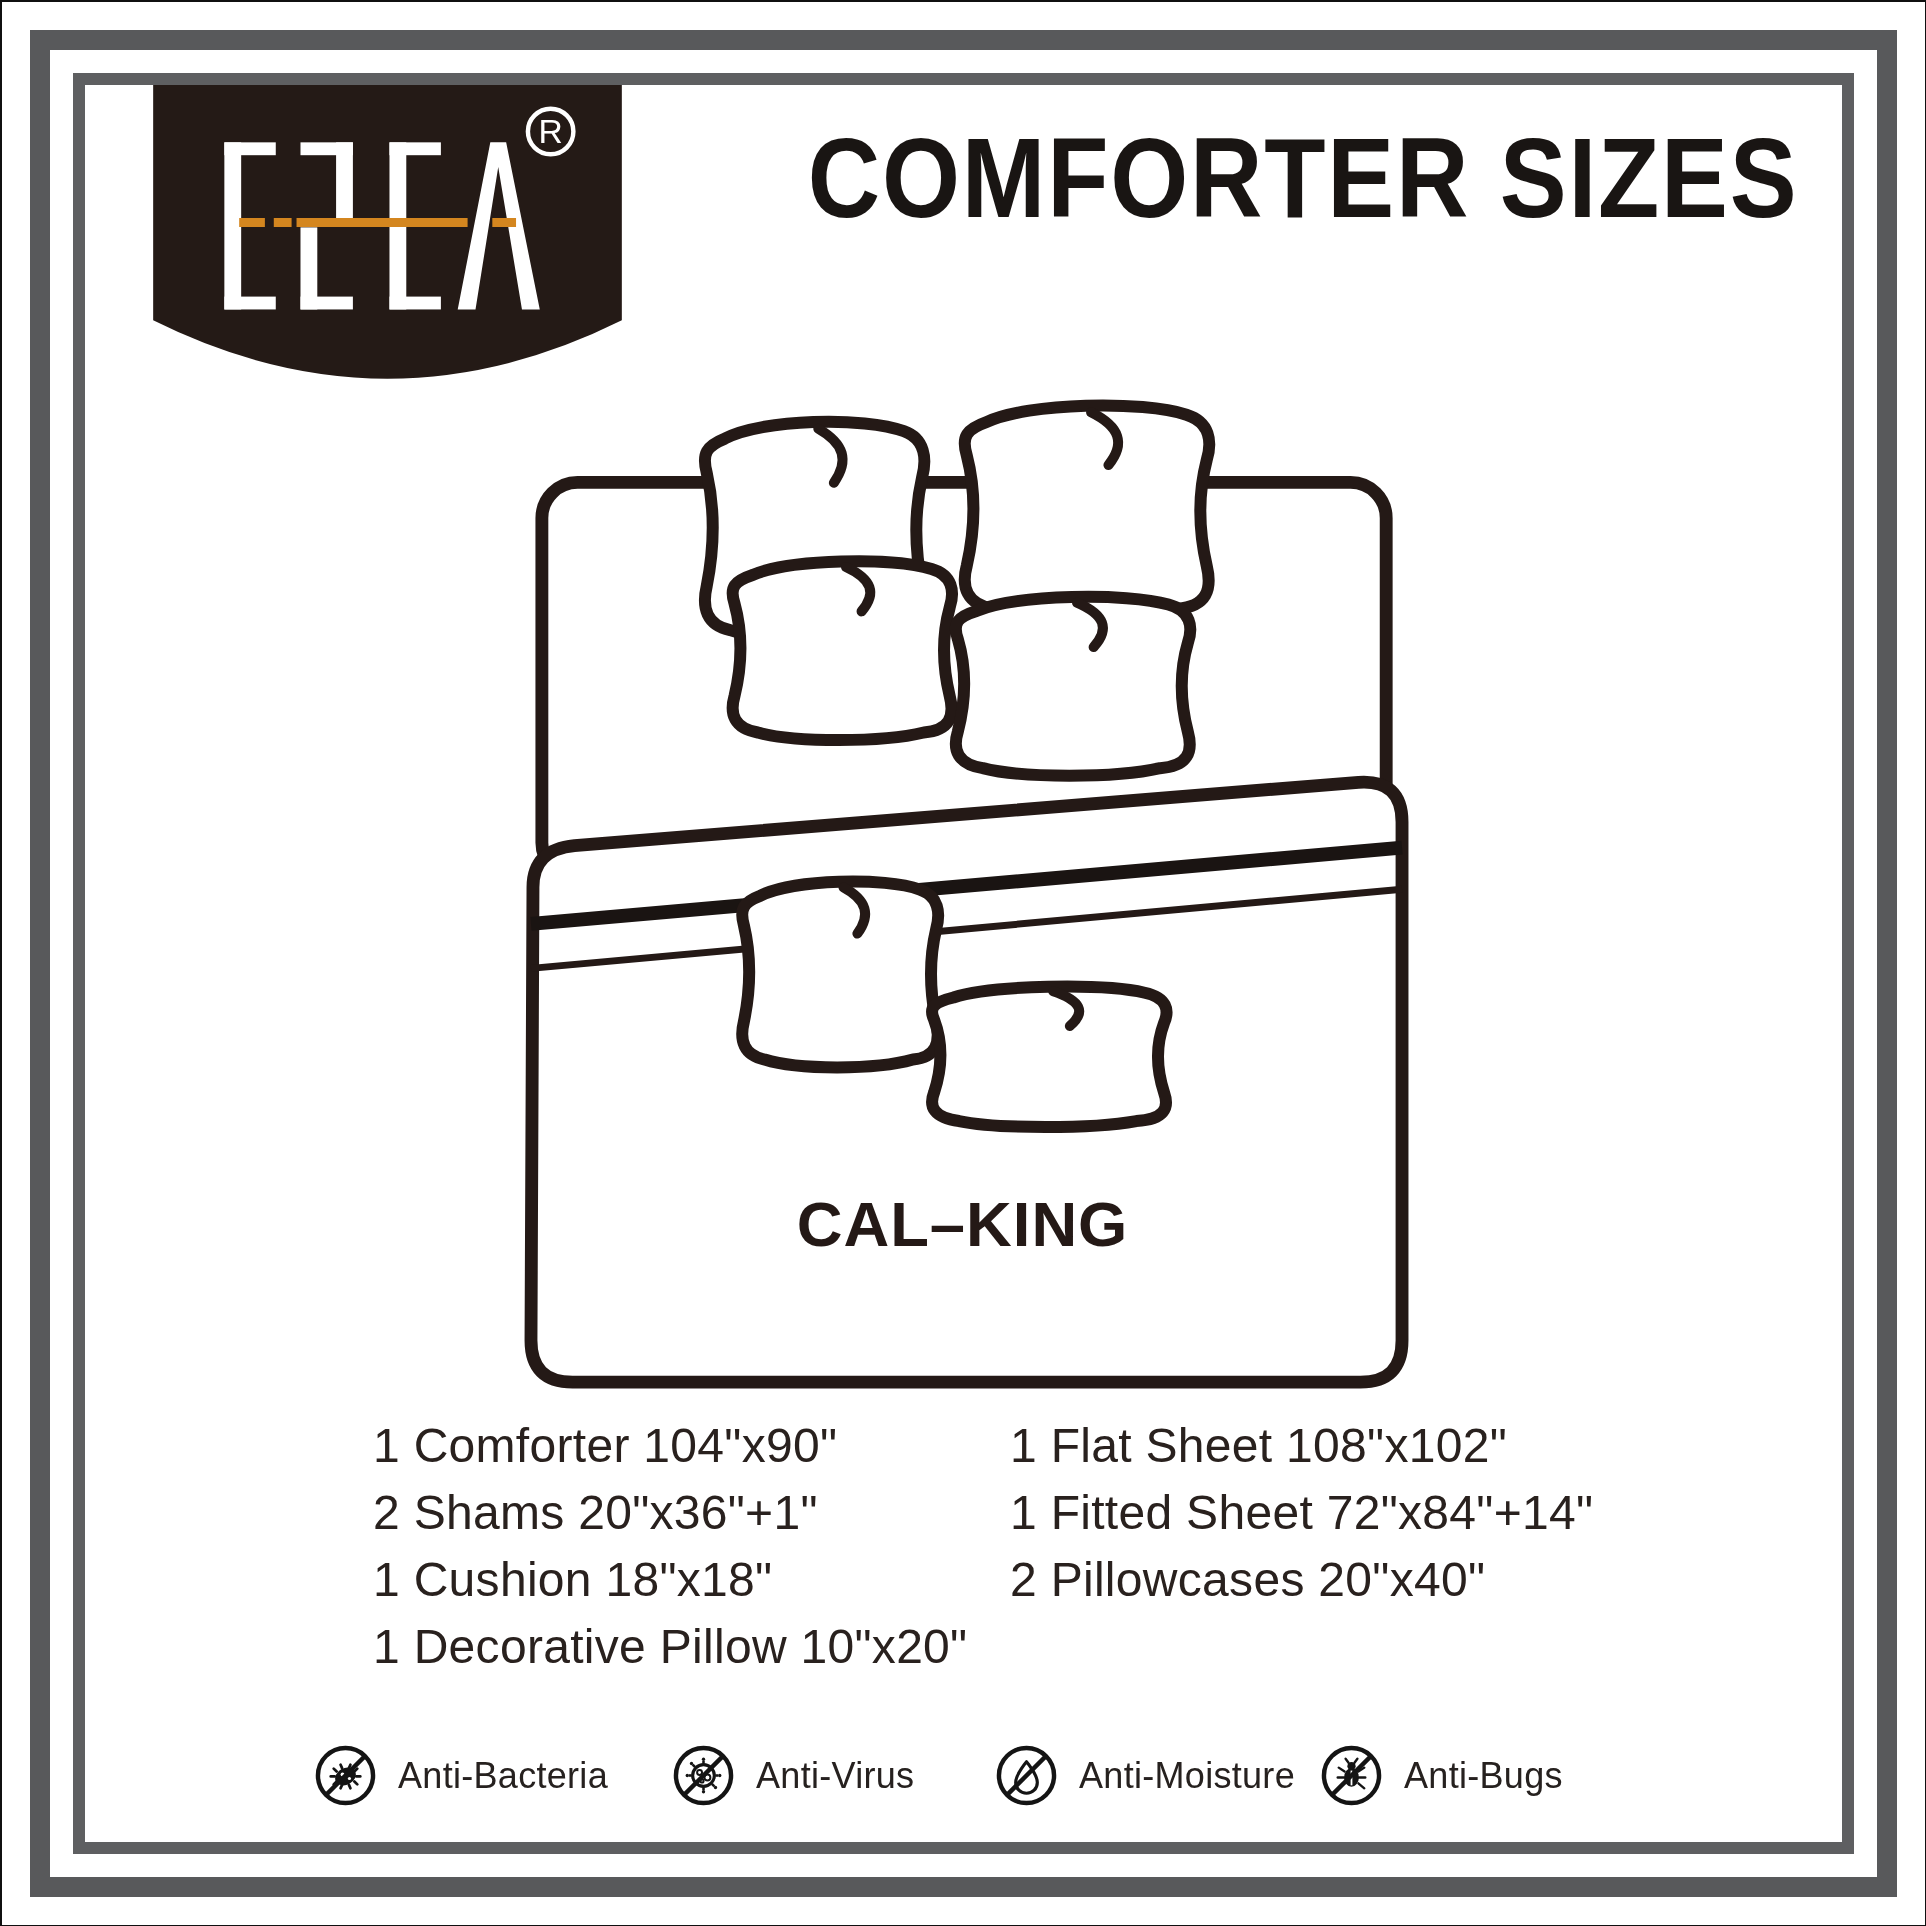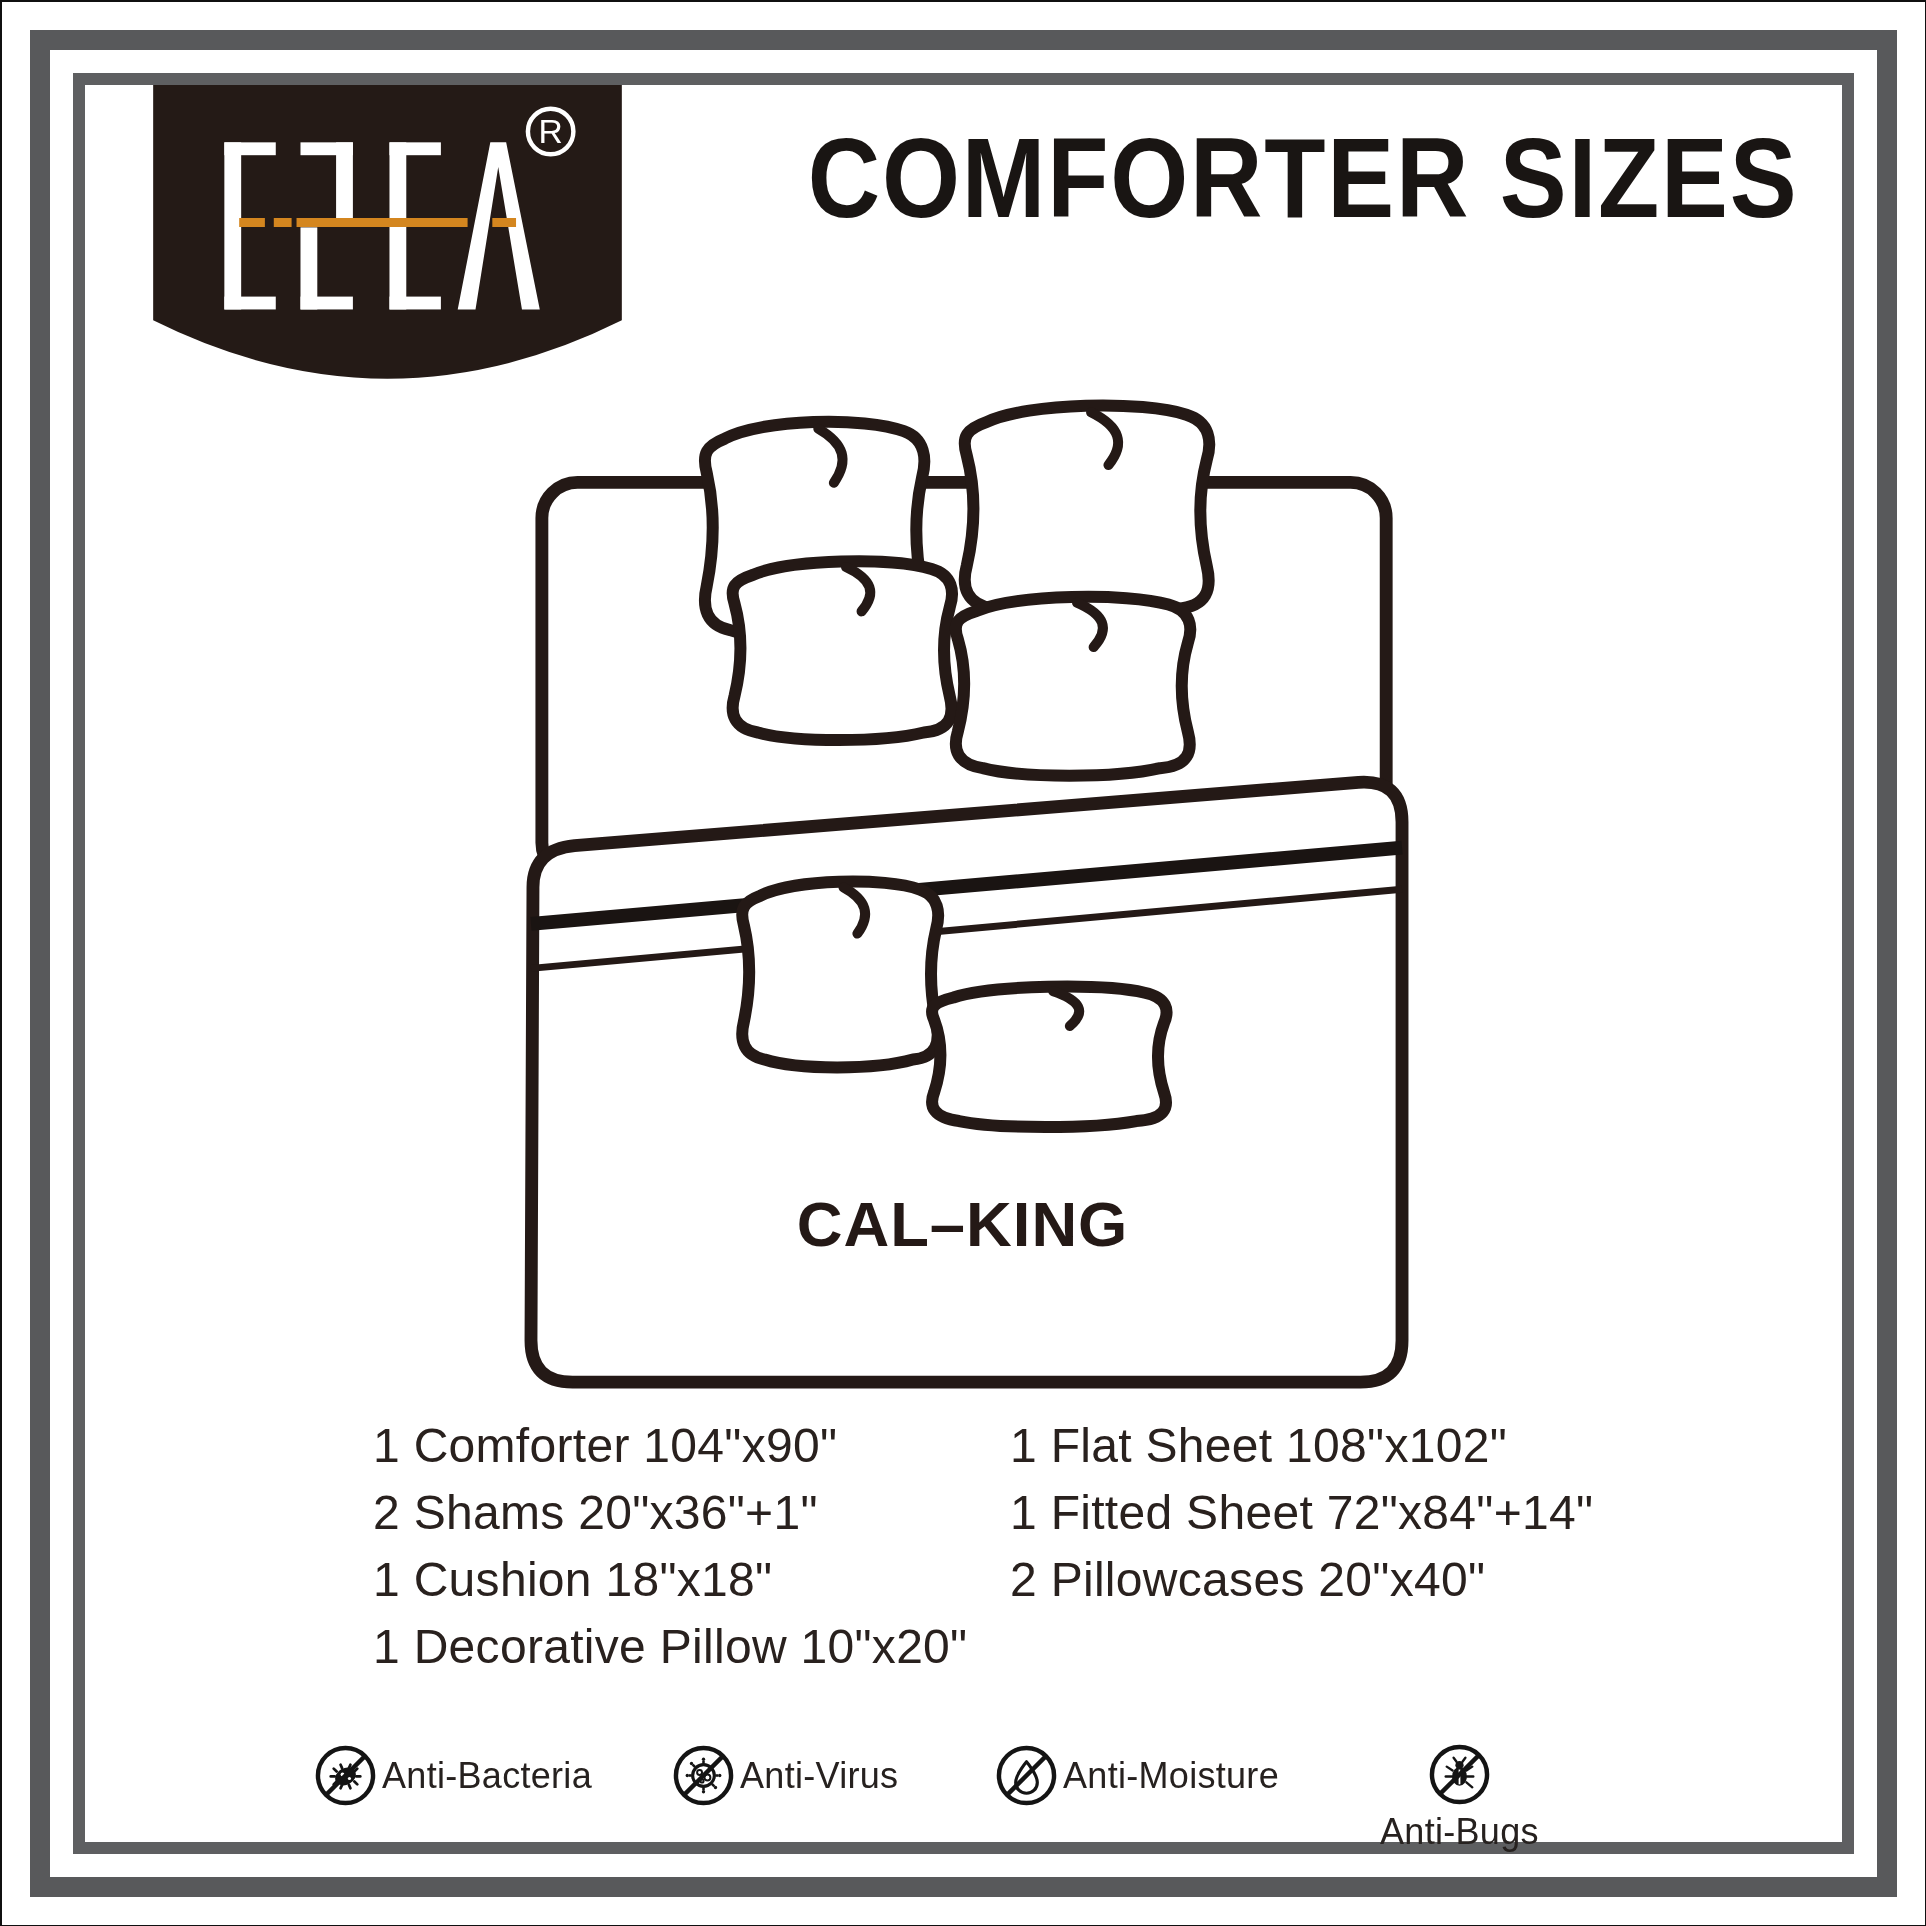--- a/index.html
+++ b/index.html
@@ -15,24 +15,24 @@
   .page-title{
     position:absolute;left:747px;top:119px;width:980px;text-align:center;
     font-size:114px;font-weight:bold;letter-spacing:2px;line-height:1.0;color:#191513;
     transform:scaleX(0.88);transform-origin:50% 50%;white-space:nowrap;
   }
   .bed-svg{position:absolute;left:426px;top:327px;width:1079px;height:1069px;}
   .cal-king{font-size:64px;font-weight:bold;letter-spacing:1px;fill:#241916;}
   .spec-col{position:absolute;top:1410px;font-size:48px;line-height:67px;color:#29211e;letter-spacing:0.3px;}
   .spec-col.left{left:371px;}
   .spec-col.right{left:1008px;}
-  .badge-row-item{position:absolute;top:1742px;display:flex;align-items:center;gap:6px;height:63px;}
+  .badge-row-item{position:absolute;top:1742px;display:flex;align-items:center;gap:22px;height:63px;}
   .badge-row-item .b-icon{width:61px;height:61px;flex:0 0 auto;}
   .badge-row-item .b-label{font-size:36px;color:#26211f;letter-spacing:0.3px;white-space:nowrap;}
-  .g1{left:313px;} .g2{left:671px;} .g3{left:994px;} .g4{left:1378px;flex-direction:column;}
+  .g1{left:313px;} .g2{left:671px;} .g3{left:994px;} .g4{left:1319px;}
 </style>
 </head>
 <body>
 
 <div class="page">
 
   <div class="frame-outer"></div>
   <div class="frame-inner"></div>
 
   <svg class="badge-svg" viewBox="0 0 474 356" role="img" aria-label="ESCA">

